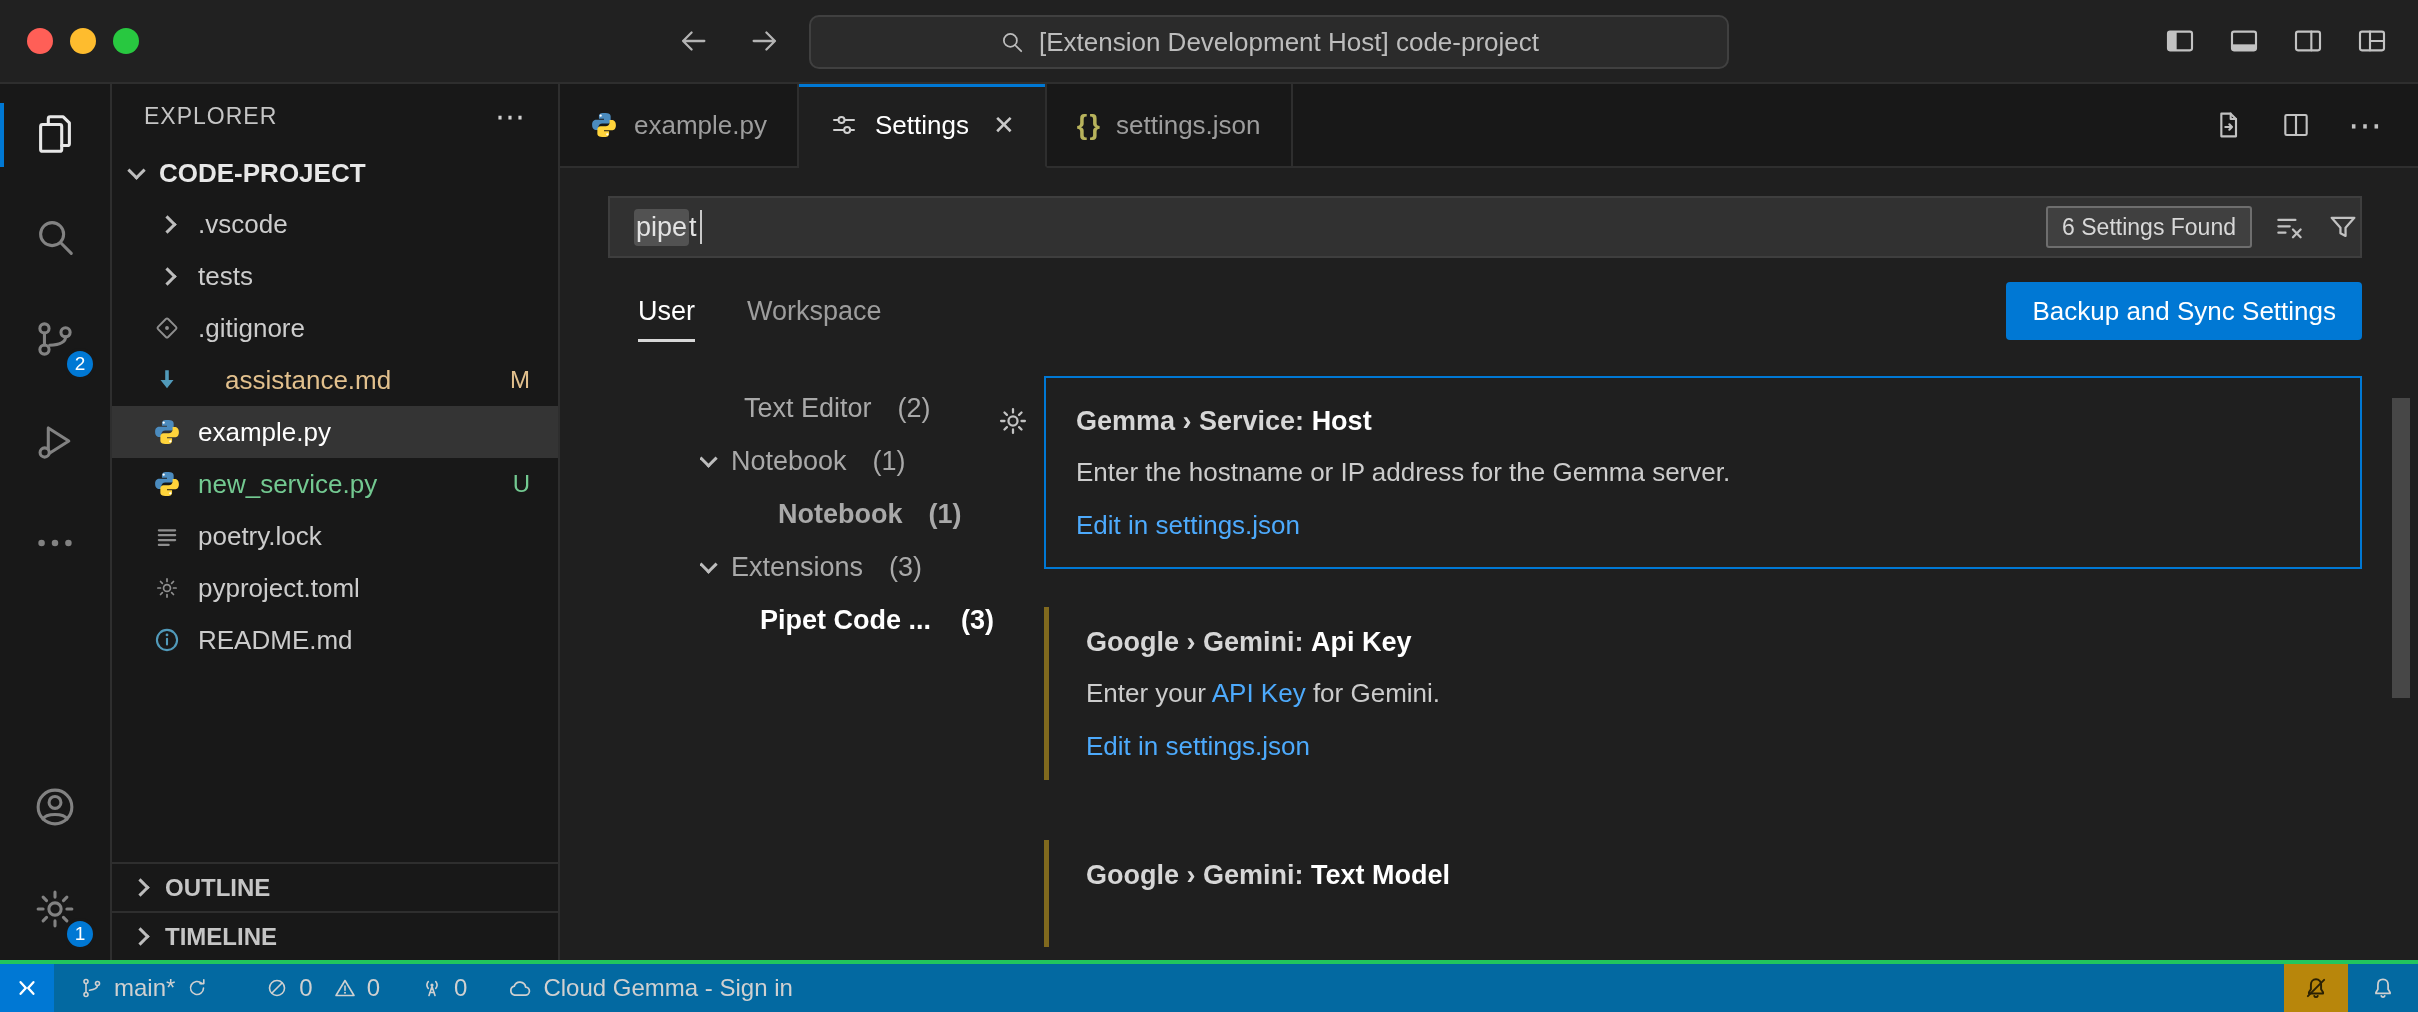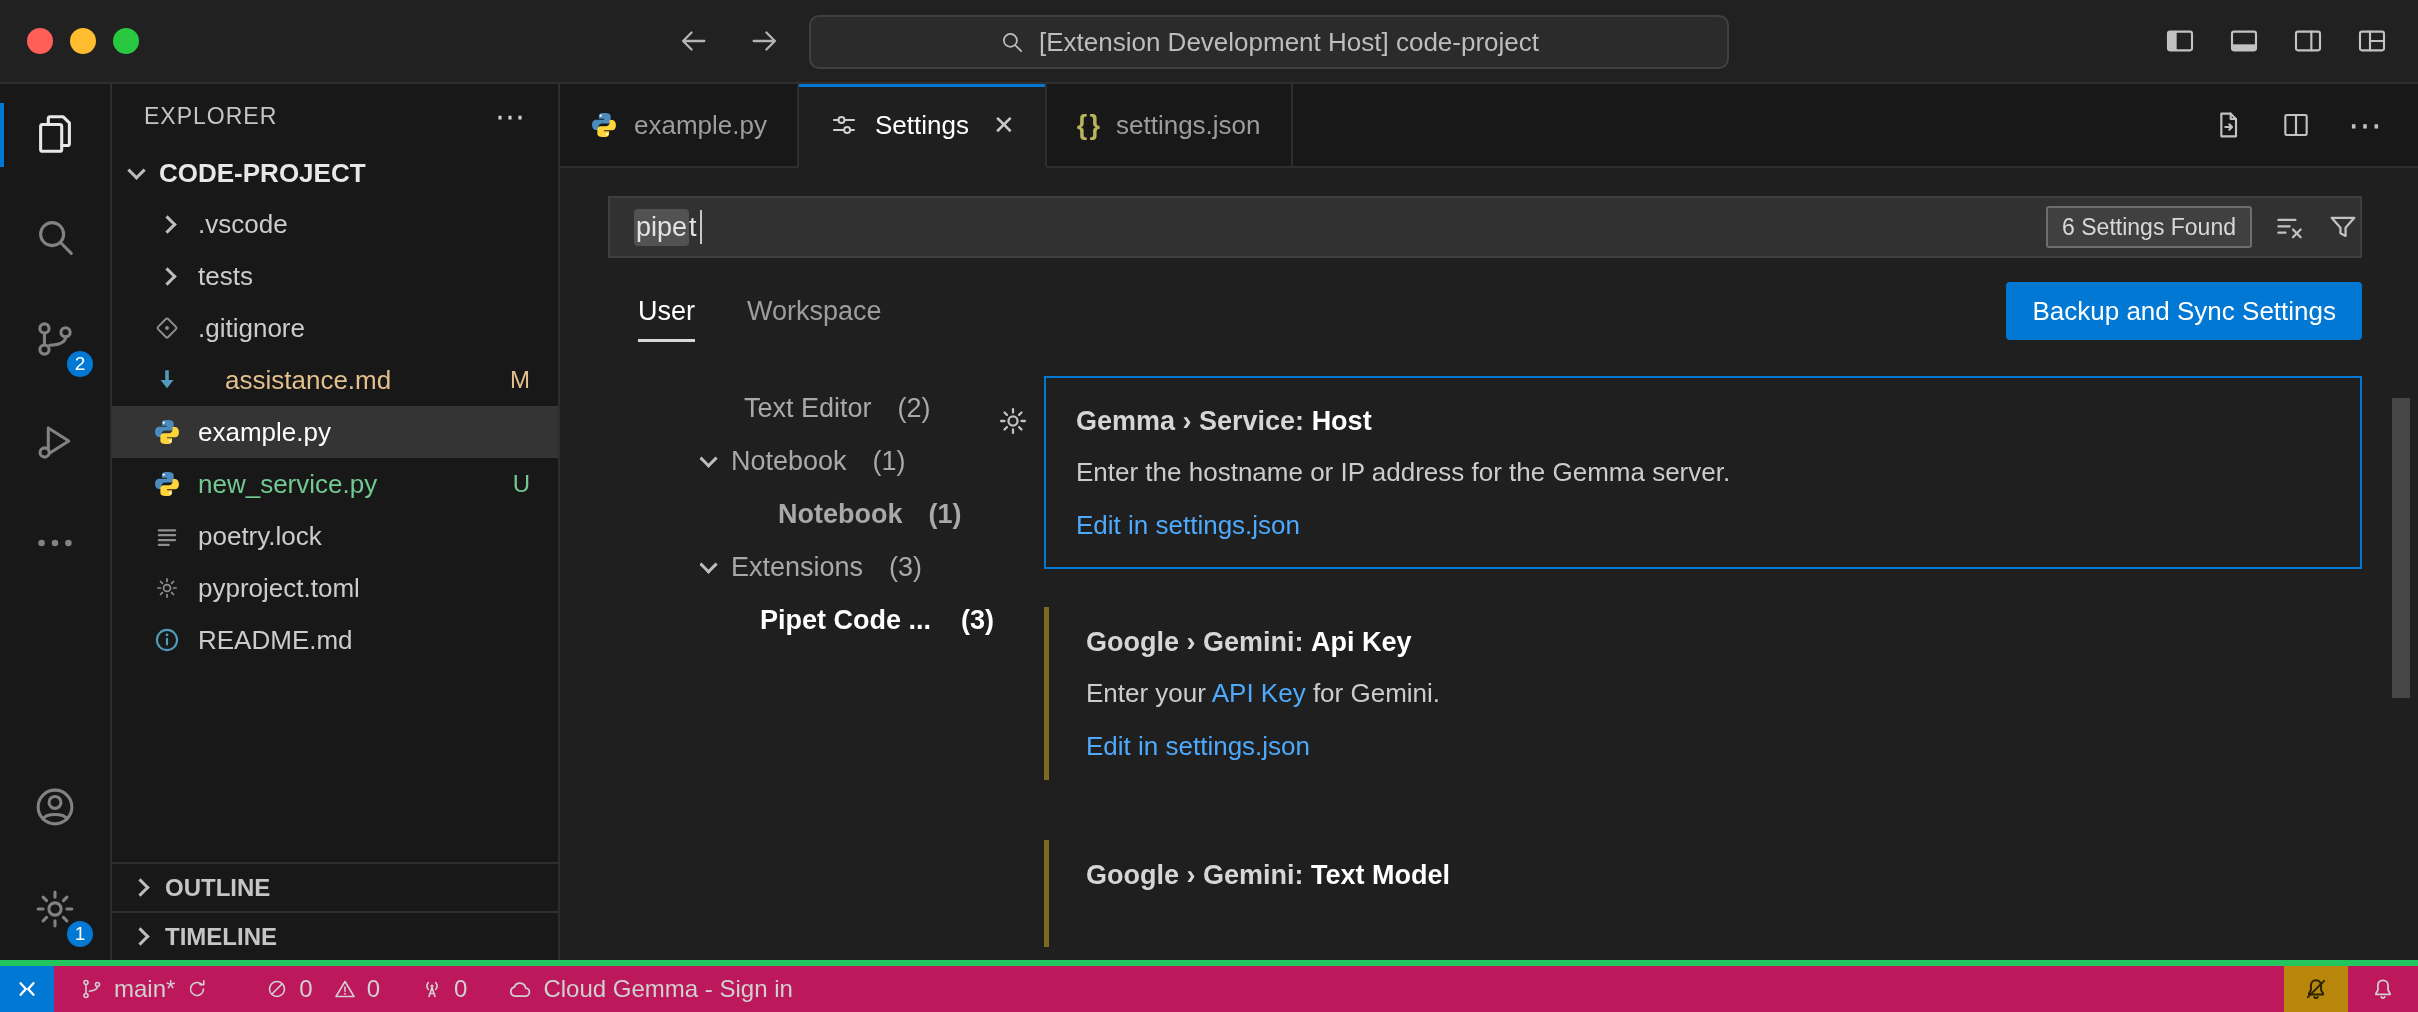--- a/index.html
+++ b/index.html
@@ -96,21 +96,21 @@
   .setting.modified::before { content:""; position:absolute; left:0; top:8px; bottom:8px; width:5px; background:#80691e; }
   .setting.modified.cut::before { bottom:-10px; }
   .ctx-gear { position:absolute; left:-50px; top:26px; color:#c2c2c2; }
   .s-title { font-size:27px; margin-bottom:20px; color:#d6d6d6; font-weight:600; }
   .s-title .key { color:#ffffff; font-weight:700; }
   .s-desc { font-size:26px; color:#cccccc; margin-bottom:22px; }
   .link { color:#4daafc; text-decoration:none; }
   .scrollthumb { position:absolute; right:8px; top:230px; width:18px; height:300px; background:#474747; }
 
   
-  .statusbar { height:52px; background:#be185d; border-top:6px solid #22c55e; display:flex; align-items:flex-start; font-size:24px; color:#d0d0d0; }
+  .statusbar { height:52px; background:#0369a1; border-top:4px solid #22c55e; display:flex; align-items:flex-start; font-size:24px; color:#d0d0d0; }
   .remote { width:54px; height:100%; background:#0078d4; color:#fff; display:flex; align-items:center; justify-content:center; }
   .sb-group { display:flex; align-items:center; gap:10px; height:100%; }
   .ml-26 { margin-left:26px; } .ml-56 { margin-left:56px; } .ml-40 { margin-left:40px; }
   .sb-right { margin-left:auto; display:flex; align-items:center; height:100%; }
   .dnd { width:64px; height:100%; background:#b8860b; color:#2b2104; display:flex; align-items:center; justify-content:center; }
   .bell-item { padding:0 22px; height:100%; display:flex; align-items:center; }
 </style>
 </head>
 <body>
 

